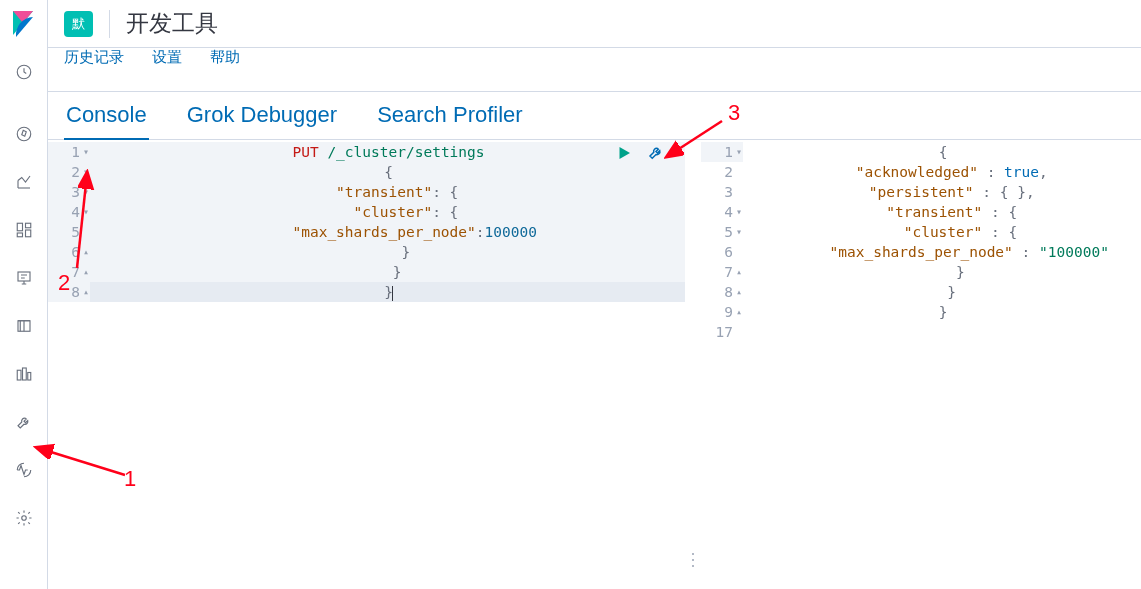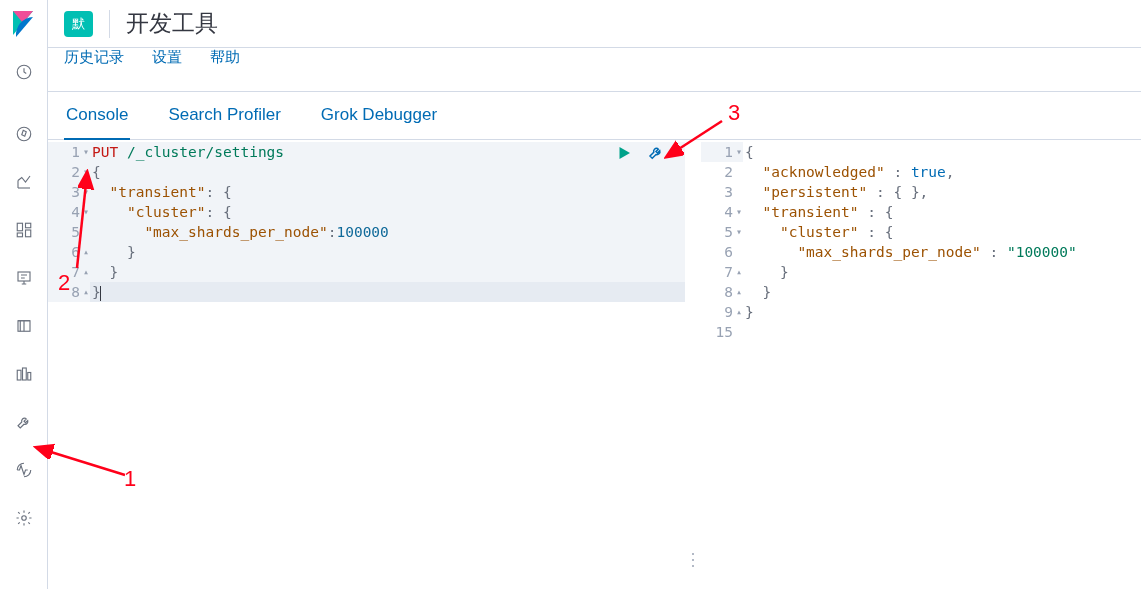--- a/index.html
+++ b/index.html
@@ -9,31 +9,31 @@
 .logo { width: 48px; height: 48px; display: flex; align-items: center; justify-content: center; }
 .sidenav-item { width: 48px; height: 48px; display: flex; align-items: center; justify-content: center; color: #69707D; cursor: pointer; }
 .sidenav-item svg { width: 18px; height: 18px; fill: none; stroke: currentColor; stroke-width: 1.5; }
 .main { flex: 1; display: flex; flex-direction: column; }
 .topbar { height: 48px; display: flex; align-items: center; padding: 0 16px; border-bottom: 1px solid #D3DAE6; gap: 16px; }
 .badge { background: #00BFB3; color: #fff; border-radius: 4px; padding: 4px 8px; font-size: 13px; font-weight: 500; }
 .page-title { font-size: 23px; color: #343741; }
 .submenu { height: 44px; display: flex; align-items: flex-start; padding: 0 16px; gap: 28px; border-bottom: 1px solid #D3DAE6; }
 .submenu a { color: #006BB4; font-size: 15px; cursor: pointer; text-decoration: none; }
 .tabs { height: 48px; display: flex; align-items: center; padding: 0 16px; gap: 36px; border-bottom: 1px solid #D3DAE6; }
-.tab { color: #006BB4; font-size: 17px; cursor: pointer; padding: 0 2px; height: 48px; display: flex; align-items: center; border-bottom: 2px solid transparent; }
+.tab { color: #006BB4; font-size: 22px; cursor: pointer; padding: 0 2px; height: 48px; display: flex; align-items: center; border-bottom: 2px solid transparent; }
 .tab.active { color: #006BB4; border-bottom: 2px solid #006BB4; }
 .editor-area { flex: 1; display: flex; position: relative; }
 .pane-left { flex: 1; position: relative; background: #fff; }
 .pane-right { width: 440px; background: #fff; }
 .divider { width: 16px; display: flex; align-items: flex-end; justify-content: center; padding-bottom: 20px; color: #98A2B3; }
 .code { font-family: Consolas, Menlo, monospace; font-size: 14.5px; line-height: 20px; padding-top: 2px; }
 .code-row { display: flex; }
 .gutter { width: 42px; text-align: right; padding-right: 10px; color: #98A2B3; user-select: none; position: relative; background: #fff; }
 .arrow-fold { position: absolute; right: 1px; color: #98A2B3; font-size: 10px; line-height: 20px; }
-.line { flex: 1; white-space: pre; padding-left: 2px; }
+.line { flex: 1; white-space: pre; padding-left: 2px; text-align: center; }
 .hl-row .line, .hl-row .gutter { background: #F1F4F8; }
 .current-row .line { background: #E6EBF2; }
 .t-method { color: #C41A16; }
 .t-path { color: #007A5A; }
 .t-key { color: #9C5203; }
 .t-str { color: #007A5A; }
 .t-bool { color: #006BB4; }
 .t-punc { color: #69707D; }
 .t-num { color: #0f6999; }
 .cursor { border-left: 1.5px solid #343741; display:inline-block; height:15px; vertical-align:middle; margin-left:-1px;}
@@ -129,22 +129,22 @@
       <div style="width:1px;height:28px;background:#D3DAE6"></div>
       <span class="page-title">开发工具</span>
     </div>
     <div class="submenu">
       <a>历史记录</a>
       <a>设置</a>
       <a>帮助</a>
     </div>
     <div class="tabs">
       <div class="tab active">Console</div>
+      <div class="tab">Grok Debugger</div>
       <div class="tab">Search Profiler</div>
-      <div class="tab">Grok Debugger</div>
     </div>
 
     <div class="editor-area">
 
       <div class="pane-left">
         <div class="actions">
           <span class="play"><svg viewBox="0 0 24 24">
                 <path d="M6 4l14 8-14 8z" fill="currentColor" stroke="none"></path>
               </svg></span>
           <span class="wrench"><svg viewBox="0 0 24 24" fill="none" stroke="currentColor" stroke-width="2">
@@ -227,21 +227,21 @@
             </div>
           <div class="code-row">
               <div class="gutter">8<span class="arrow-fold">▴</span></div>
               <div class="line">  <span class="t-punc">}</span></div>
             </div>
           <div class="code-row">
               <div class="gutter">9<span class="arrow-fold">▴</span></div>
               <div class="line"><span class="t-punc">}</span></div>
             </div>
           <div class="code-row">
-              <div class="gutter">15</div>
+              <div class="gutter">17</div>
               <div class="line"></div>
             </div>
         </div>
       </div>
     </div>
   </div>
 </div>
 
 <div class="anno" style="left:124px; top:466px;"><span class="anno-num">1</span></div>
 <svg class="anno arrow-svg" style="left:30px; top:440px;" width="100" height="40">

